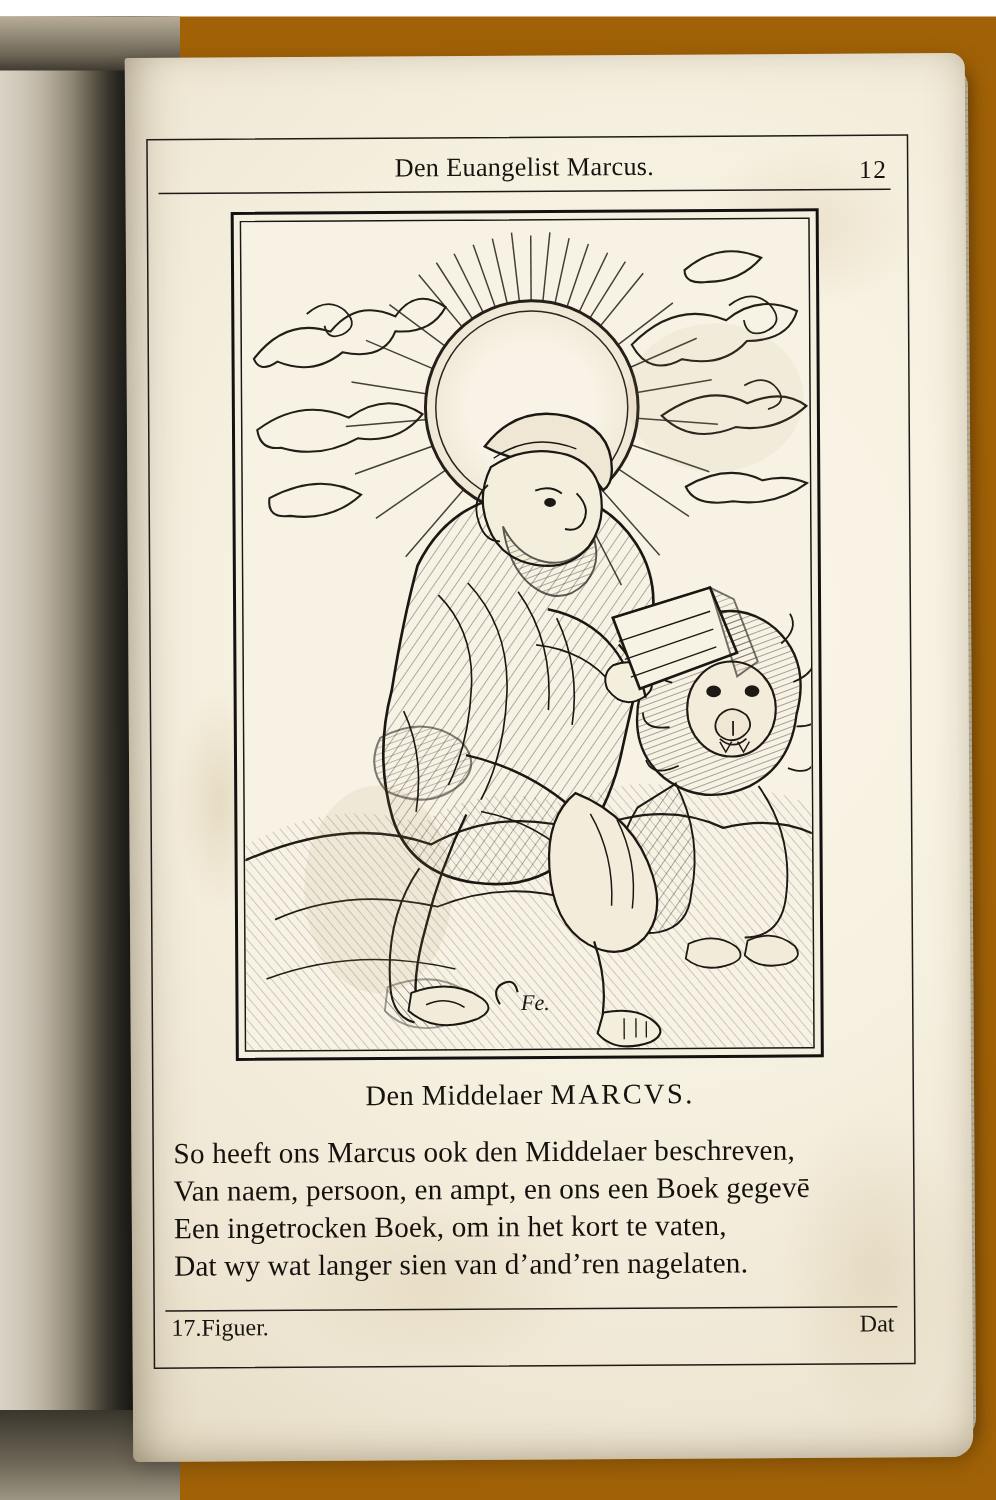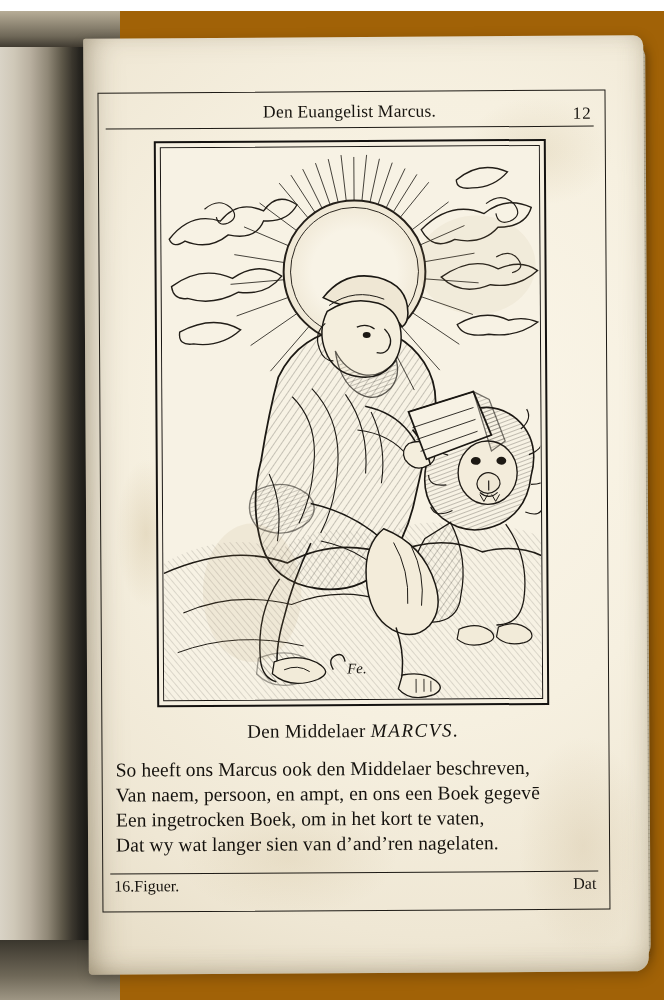--- a/index.html
+++ b/index.html
@@ -182,21 +182,21 @@
   }
   #plate svg { display: block; width: 100%; height: 100%; }
 
   #caption {
     text-align: center;
     margin-top: 14px;
     font-size: 19px;
     color: #16130f;
     letter-spacing: .3px;
   }
-  #caption .sc { letter-spacing: 1.6px; font-style: italic; }
+  #caption .sc { letter-spacing: 1.6px; }
 
   #verse {
     margin: 14px 4px 0 6px;
     font-size: 19.5px;
     line-height: 25px;
     color: #15120e;
     letter-spacing: .1px;
   }
   #verse div { white-space: nowrap; }
 
@@ -499,19 +499,19 @@
       <div id="verse">
         <div>So heeft ons Marcus ook den Middelaer beschreven,</div>
         <div>Van naem, persoon, en ampt, en ons een Boek gegevē</div>
         <div>Een ingetrocken Boek, om in het kort te vaten,</div>
         <div>Dat wy wat langer sien van d’and’ren nagelaten.</div>
       </div>
 
       <div class="rule" id="bottom-rule"></div>
 
       <div id="footer-row">
-        <span>16.Figuer.</span>
+        <span>17.Figuer.</span>
         <span>Dat</span>
       </div>
 
     </div>
   </div>
 </div>
 
 </body></html>

